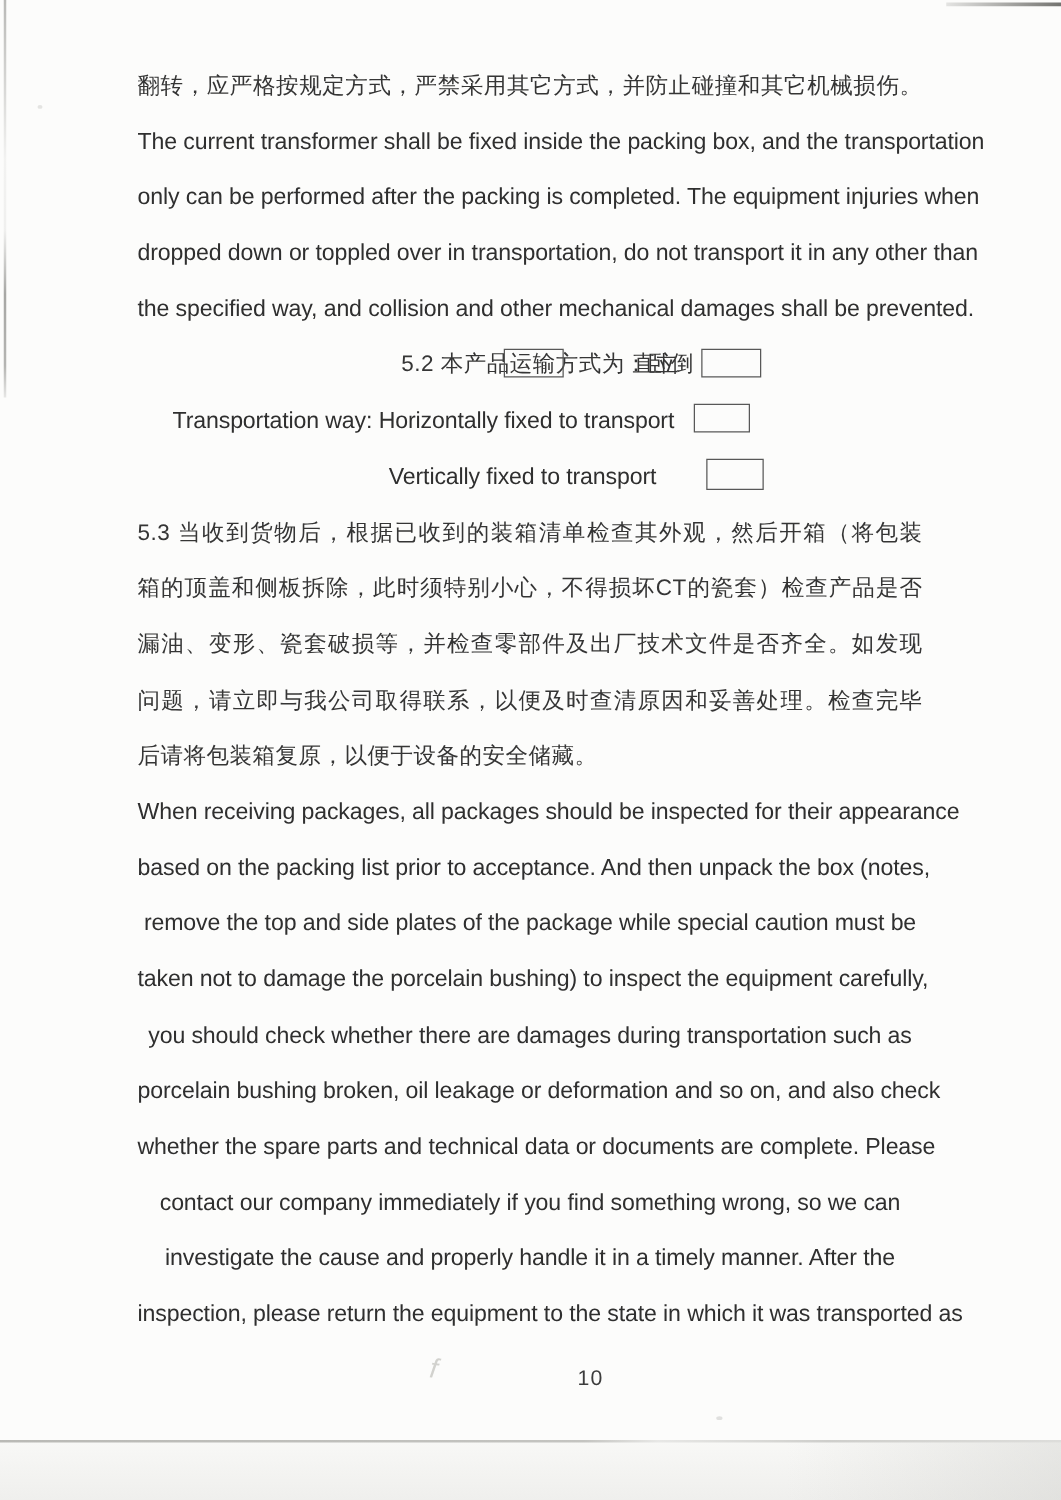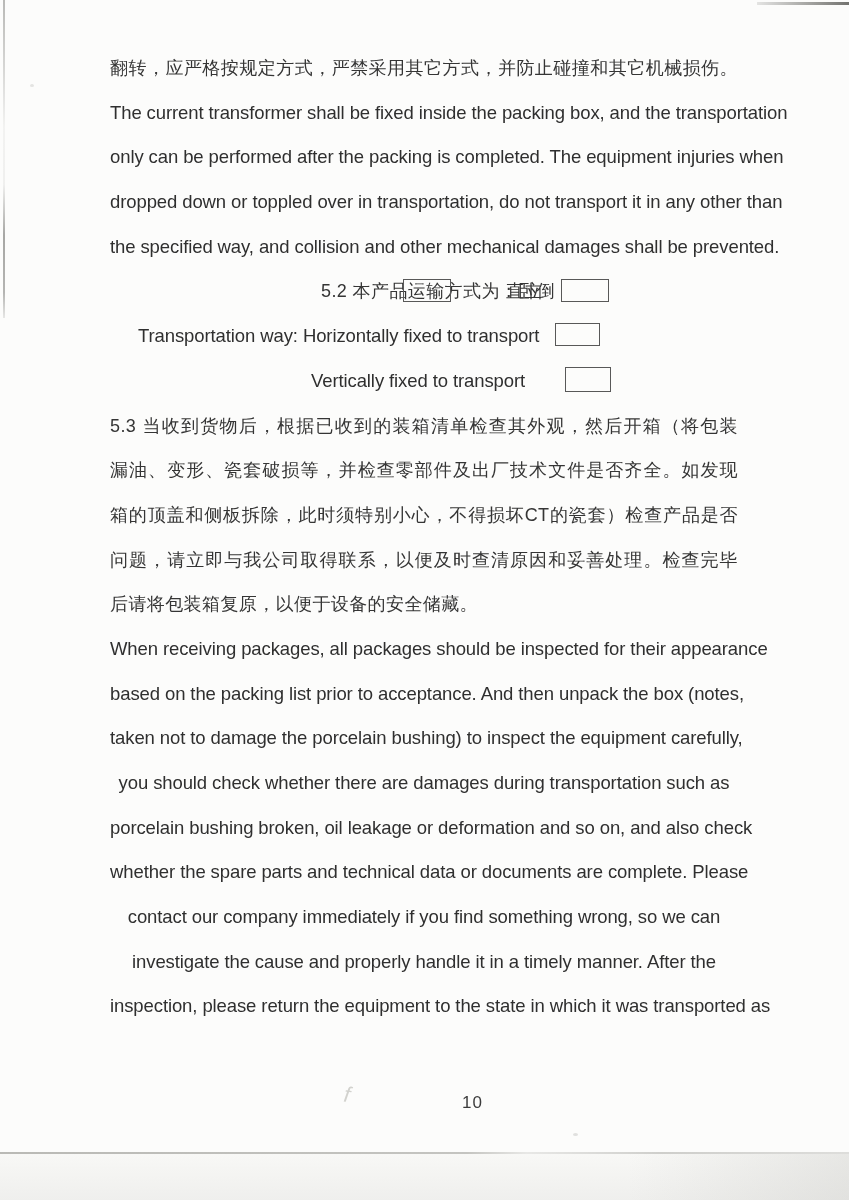--- a/index.html
+++ b/index.html
@@ -131,27 +131,28 @@
       <span class="abs" style="left:0">Transportation way: Horizontally fixed to transport</span>
       <span class="cbox" style="left:417px;top:9px;width:43px;height:21px"></span>
     </div>
 
     <div class="ln row en">
       <span class="abs" style="left:173px">Vertically fixed to transport</span>
       <span class="cbox" style="left:427px;top:8px;width:44px;height:23px"></span>
     </div>
 
     <div class="ln zh">5.3 当收到货物后，根据已收到的装箱清单检查其外观，然后开箱（将包装</div>
+    <div class="ln zh">箱的顶盖和侧板拆除，此时须特别小心，不得损坏CT的瓷套）检查产品是否</div>
     <div class="ln zh">漏油、变形、瓷套破损等，并检查零部件及出厂技术文件是否齐全。如发现</div>
-    <div class="ln zh">箱的顶盖和侧板拆除，此时须特别小心，不得损坏CT的瓷套）检查产品是否</div>
     <div class="ln zh">问题，请立即与我公司取得联系，以便及时查清原因和妥善处理。检查完毕</div>
     <div class="ln zh zh-end">后请将包装箱复原，以便于设备的安全储藏。</div>
 
     <div class="ln en">When receiving packages, all packages should be inspected for their appearance</div>
     <div class="ln en">based on the packing list prior to acceptance. And then unpack the box (notes,</div>
+    <div class="ln en">remove the top and side plates of the package while special caution must be</div>
     <div class="ln en">taken not to damage the porcelain bushing) to inspect the equipment carefully,</div>
     <div class="ln en">you should check whether there are damages during transportation such as</div>
     <div class="ln en">porcelain bushing broken, oil leakage or deformation and so on, and also check</div>
     <div class="ln en">whether the spare parts and technical data or documents are complete. Please</div>
     <div class="ln en">contact our company immediately if you find something wrong, so we can</div>
     <div class="ln en">investigate the cause and properly handle it in a timely manner. After the</div>
     <div class="ln en">inspection, please return the equipment to the state in which it was transported as</div>
 
   </div>
 

